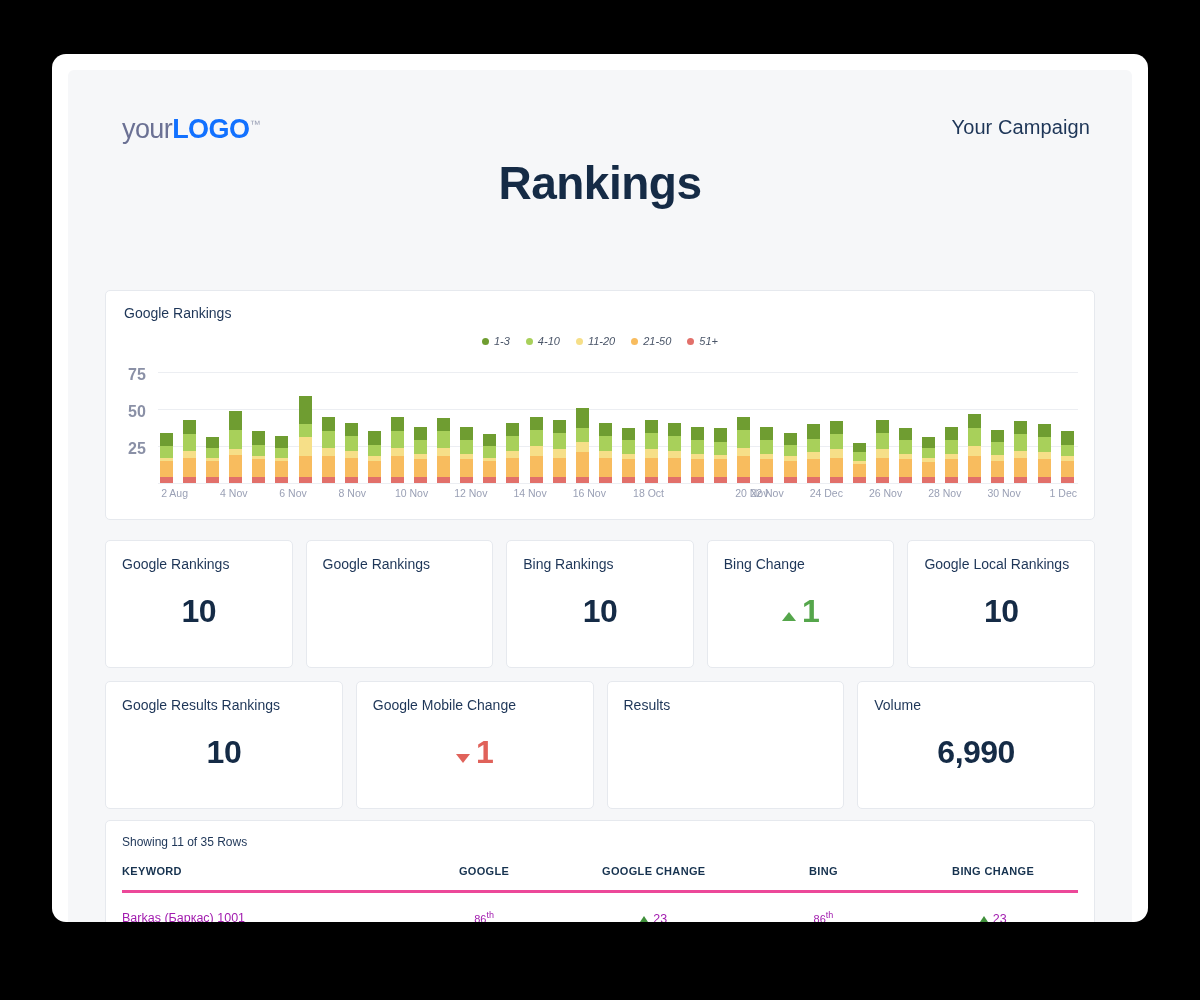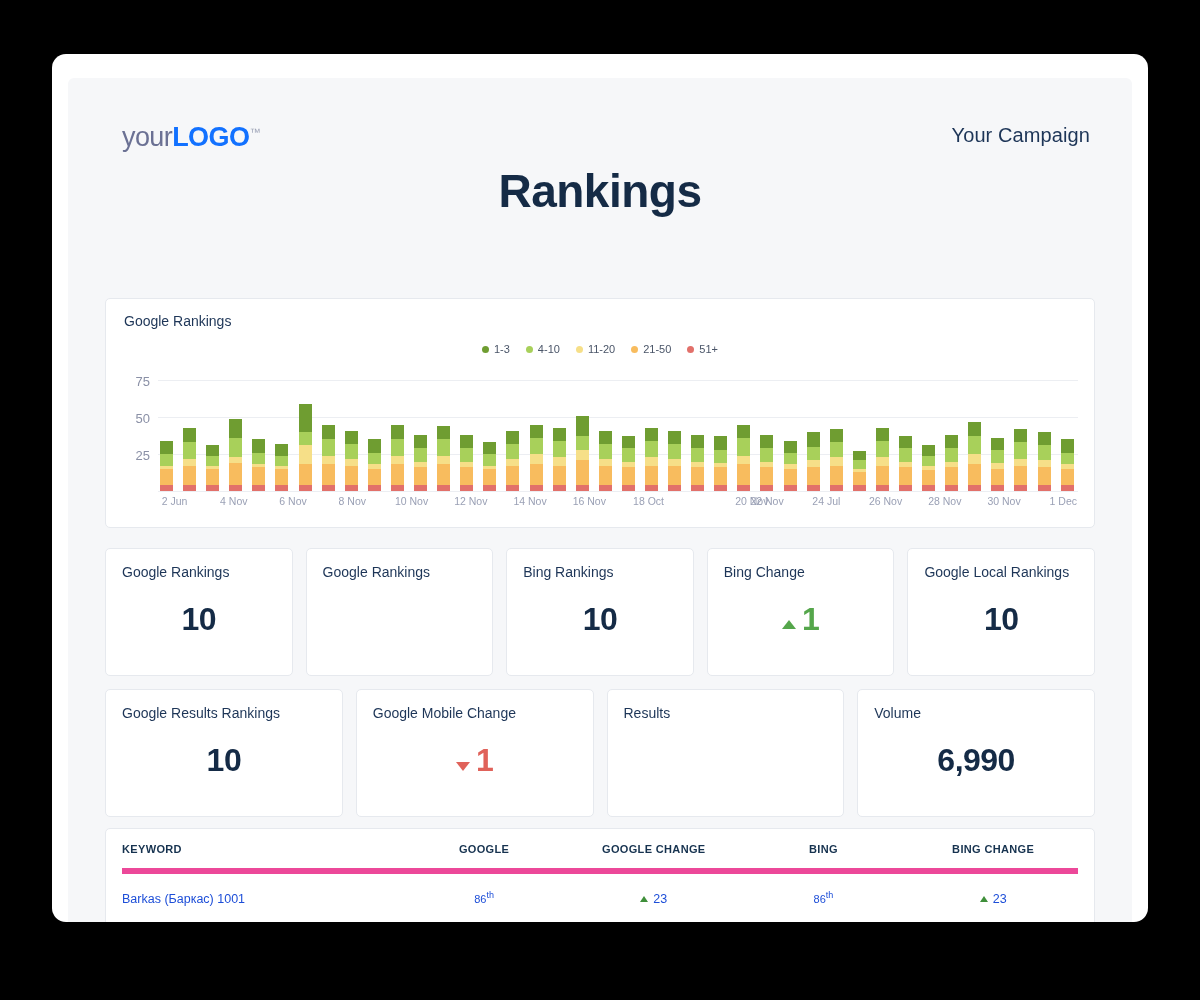--- a/index.html
+++ b/index.html
@@ -10,21 +10,21 @@
     overflow: hidden;
   }
   .window {
     position: absolute; left: 52px; top: 54px;
     width: 1096px; height: 868px;
     background: #ffffff;
     border-radius: 14px;
     overflow: hidden;
   }
   .canvas {
-    position: absolute; left: 16px; top: 24px;
+    position: absolute; left: 16px; top: 16px;
     width: 1064px; height: 860px;
     background: #f6f7f9;
     border-radius: 6px;
     overflow: hidden;
   }
   
   .rpt-header { position: relative; height: 160px; }
   .logo {
     position: absolute; left: 54px; top: 44px;
     font-size: 27px; letter-spacing: -0.6px; font-weight: 700;
@@ -50,31 +50,31 @@
   }
   .chart-card {
     position: absolute; left: 37px; top: 220px;
     width: 990px; height: 230px;
     padding: 14px 18px;
   }
   .chart-title { font-size: 14px; color: #1d3557; }
   .legend {
     position: absolute; left: 0; right: 0; top: 44px;
     display: flex; justify-content: center; gap: 16px;
-    font-size: 11px; color: #4a5568;
+    font-size: 11px; color: #4a5568; font-style: italic;
   }
   .legend .item { display: flex; align-items: center; gap: 5px; }
   .legend .dot { width: 7px; height: 7px; border-radius: 50%; display: block; }
   .plot {
     position: absolute; left: 18px; top: 74px;
     width: 954px; height: 118px;
   }
   .ylab {
-    position: absolute; width: 26px; text-align: right;
-    font-size: 13px; color: #8a90a6; transform: translateY(-6px);
+    position: absolute; width: 26px; text-align: center;
+    font-size: 16px; color: #8a90a6; transform: translateY(-6px); font-weight: bold;
   }
   .gridline {
     position: absolute; left: 34px; right: 0; height: 1px; background: #eceef2;
   }
   .bars {
     position: absolute; left: 36px; right: 4px; bottom: 0; height: 100%;
     display: flex; align-items: flex-end; justify-content: space-between;
   }
   .bar { width: 13px; display: flex; flex-direction: column; justify-content: flex-end; }
   .seg { width: 100%; }
@@ -119,22 +119,22 @@
     padding: 14px 16px 0 16px; overflow: hidden;
   }
   .showing { font-size: 12px; color: #1d3557; margin-bottom: 16px; }
   table { width: 100%; border-collapse: collapse; table-layout: fixed; }
   th {
     font-size: 11px; font-weight: 700; color: #16324f;
     letter-spacing: 0.35px; text-align: center; padding-bottom: 13px;
   }
   th.kw, td.kw { text-align: left; width: 29%; }
   td {
-    font-size: 12.5px; color: #1d4ed8; text-align: center;
-    height: 52px; border-top: 6px solid #ec4899;
+    font-size: 12.5px; color: #a21caf; text-align: center;
+    height: 52px; border-top: 3px solid #ec4899;
   }
   .rank { font-size: 11px; }
   .rank sup { font-size: 9px; }
   .chg { display: inline-flex; align-items: center; gap: 5px; justify-content: center; }
   .chg .t-up {
     width: 0; height: 0; border-left: 4.5px solid transparent;
     border-right: 4.5px solid transparent; border-bottom: 6px solid #3f8f3a;
   }
 </style>
 </head>
@@ -462,32 +462,32 @@
             <div class="bar">
               <div class="seg" style="height: 13.275px; background: rgb(111, 157, 49);"></div>
               <div class="seg" style="height: 11.8px; background: rgb(168, 208, 90);"></div>
               <div class="seg" style="height: 4.425px; background: rgb(246, 223, 136);"></div>
               <div class="seg" style="height: 16.225px; background: rgb(248, 188, 94);"></div>
               <div class="seg" style="height: 5.9px; background: rgb(226, 112, 106);"></div>
             </div>
           </div>
       </div>
       <div class="xaxis" id="xaxis">
-          <div class="xlab" style="left: 3.4375%;">2 Jun</div>
+          <div class="xlab" style="left: 3.4375%;">2 Aug</div>
           <div class="xlab" style="left: 9.6875%;">4 Nov</div>
           <div class="xlab" style="left: 15.9375%;">6 Nov</div>
           <div class="xlab" style="left: 22.1875%;">8 Nov</div>
           <div class="xlab" style="left: 28.4375%;">10 Nov</div>
           <div class="xlab" style="left: 34.6875%;">12 Nov</div>
           <div class="xlab" style="left: 40.9375%;">14 Nov</div>
           <div class="xlab" style="left: 47.1875%;">16 Nov</div>
           <div class="xlab" style="left: 53.4375%;">18 Oct</div>
           <div class="xlab" style="left: 59.6875%; margin-left: 44px;">20 Nov</div>
           <div class="xlab" style="left: 65.9375%;">22 Nov</div>
-          <div class="xlab" style="left: 72.1875%;">24 Jul</div>
+          <div class="xlab" style="left: 72.1875%;">24 Dec</div>
           <div class="xlab" style="left: 78.4375%;">26 Nov</div>
           <div class="xlab" style="left: 84.6875%;">28 Nov</div>
           <div class="xlab" style="left: 90.9375%;">30 Nov</div>
           <div class="xlab" style="left: 97.1875%;">1 Dec</div>
         </div>
     </div>
 
     <div class="kpis" id="kpis">
         <div class="kpi-row">
           <div class="kpi">
@@ -539,20 +539,21 @@
           <div class="kpi">
             <div class="kpi-label">Volume</div>
             <div class="kpi-value">
               <span>6,990</span>
             </div>
           </div>
         </div>
       </div>
 
     <div class="card table-card">
+      <div class="showing">Showing 11 of 35 Rows</div>
       <table>
         <thead>
             <tr id="thead-row">
               <th class="kw">KEYWORD</th>
               <th>GOOGLE</th>
               <th>GOOGLE CHANGE</th>
               <th>BING</th>
               <th>BING CHANGE</th>
             </tr>
           </thead>

